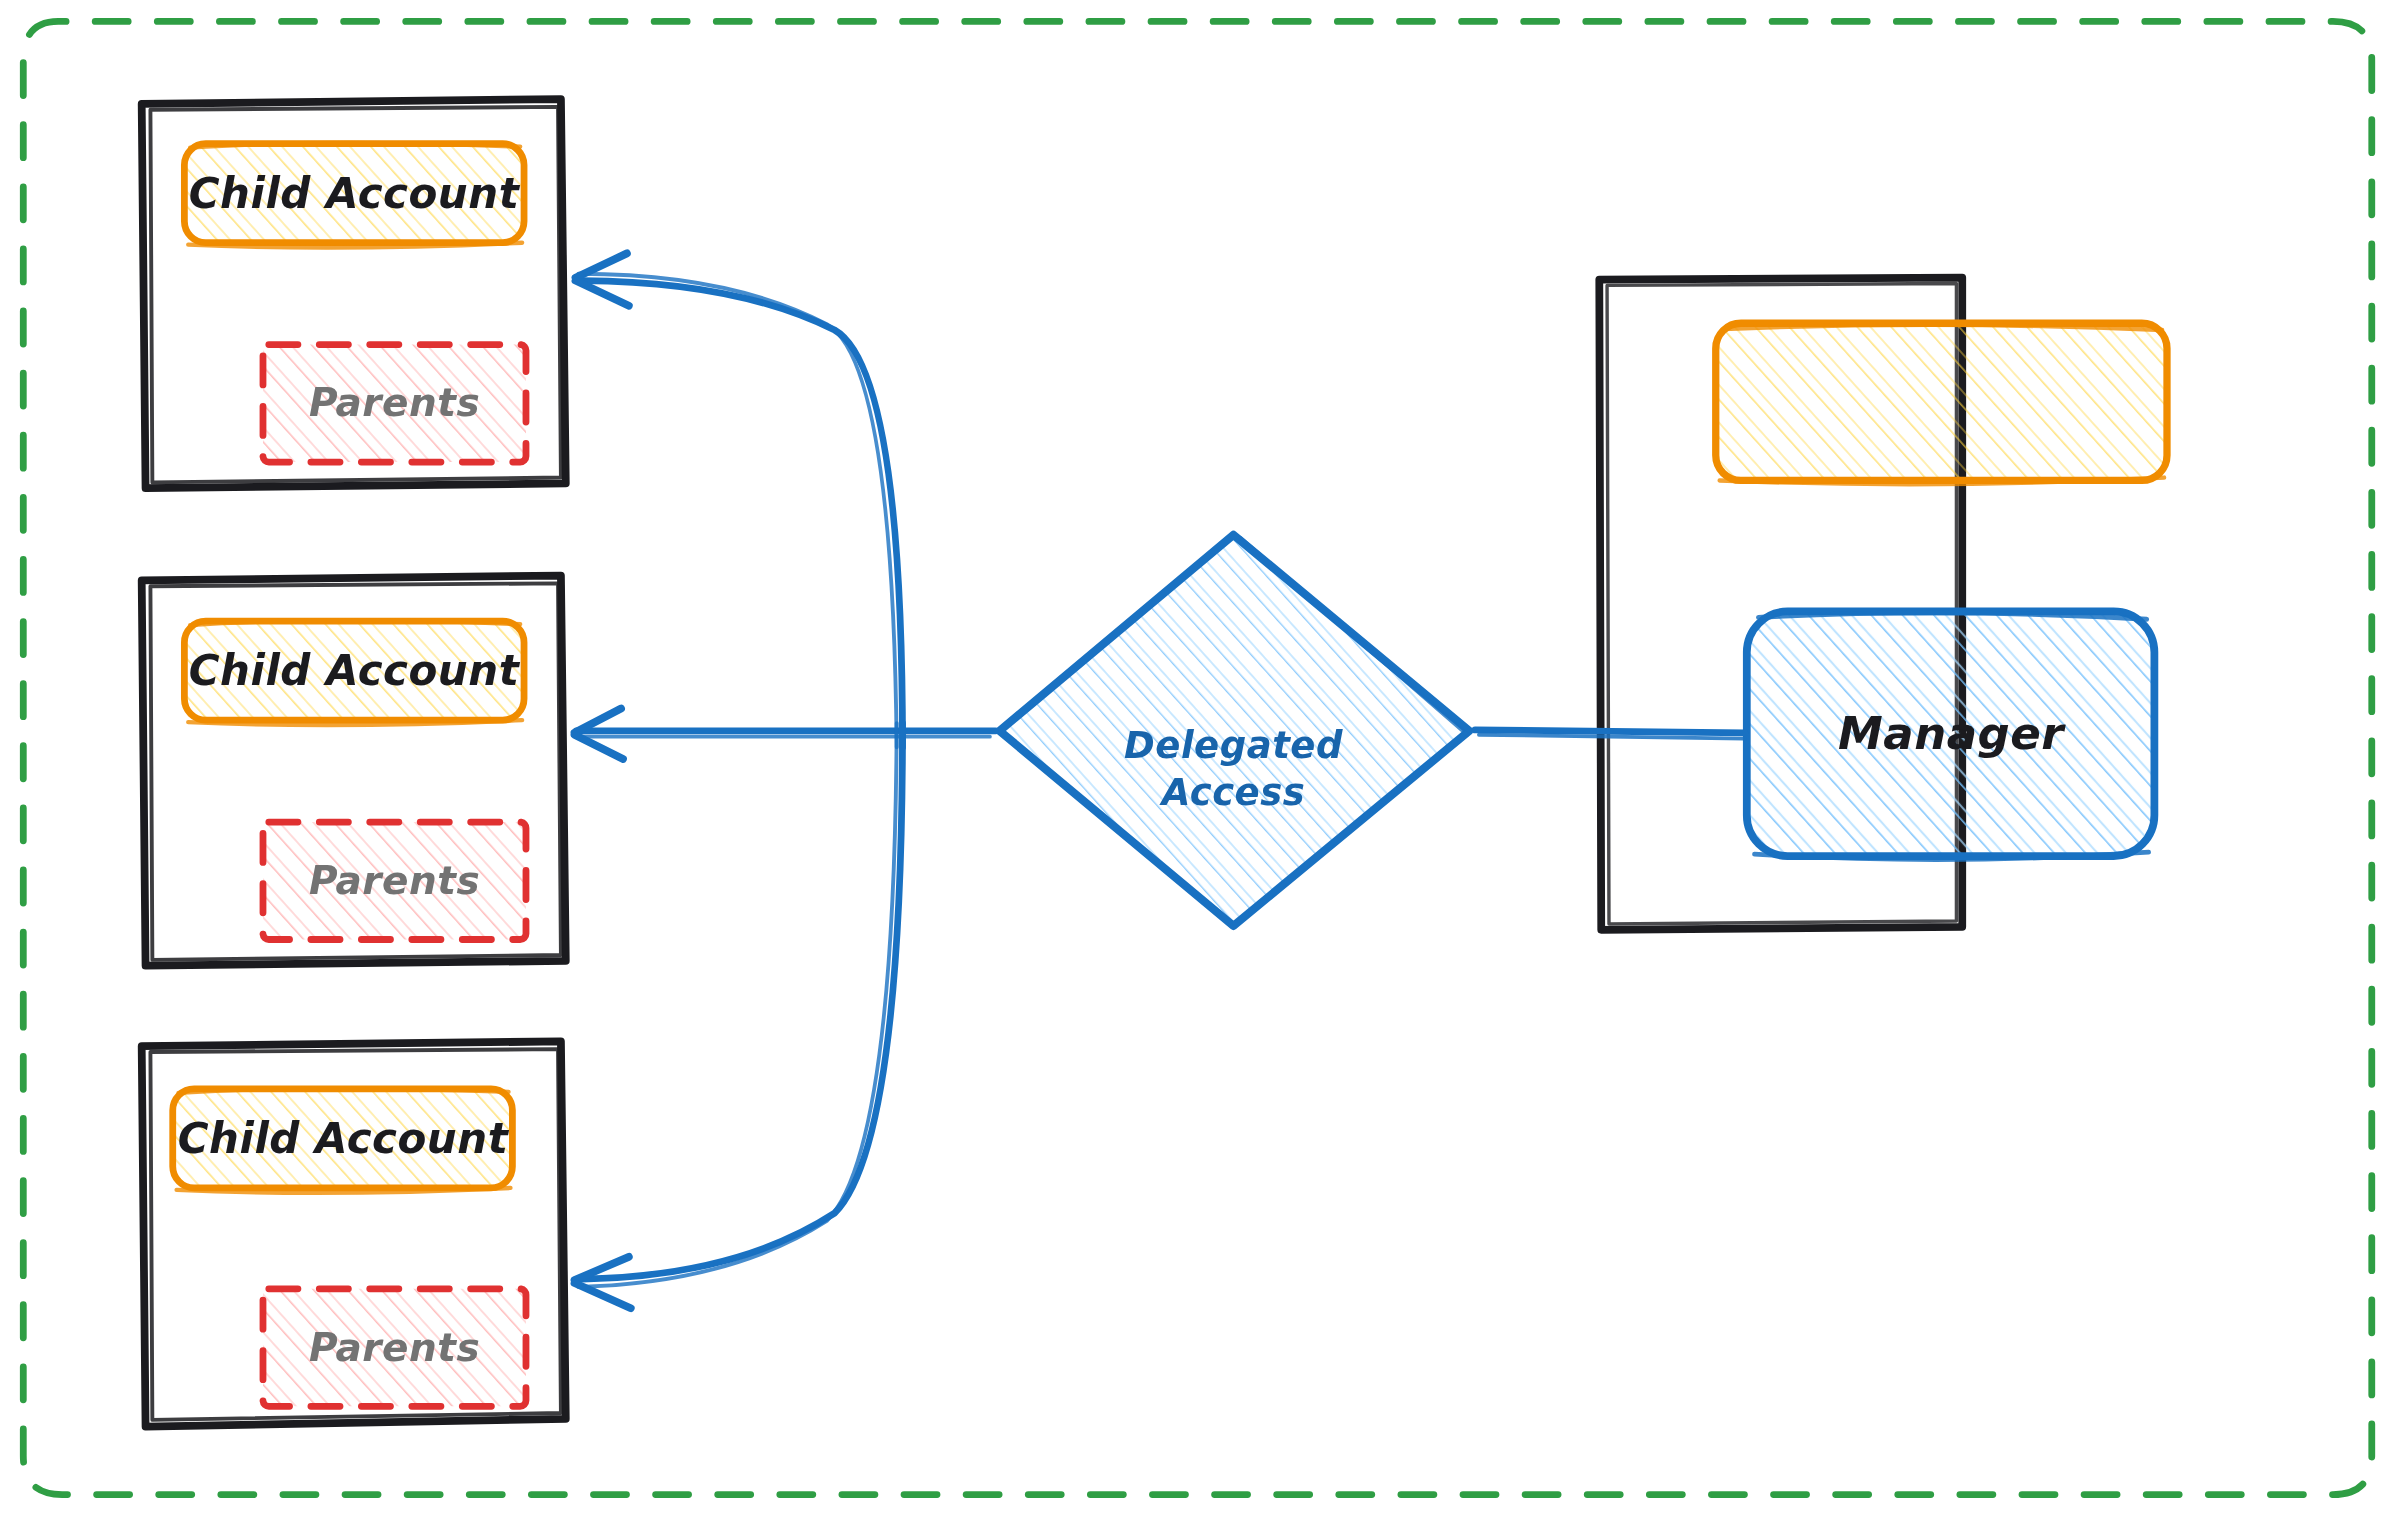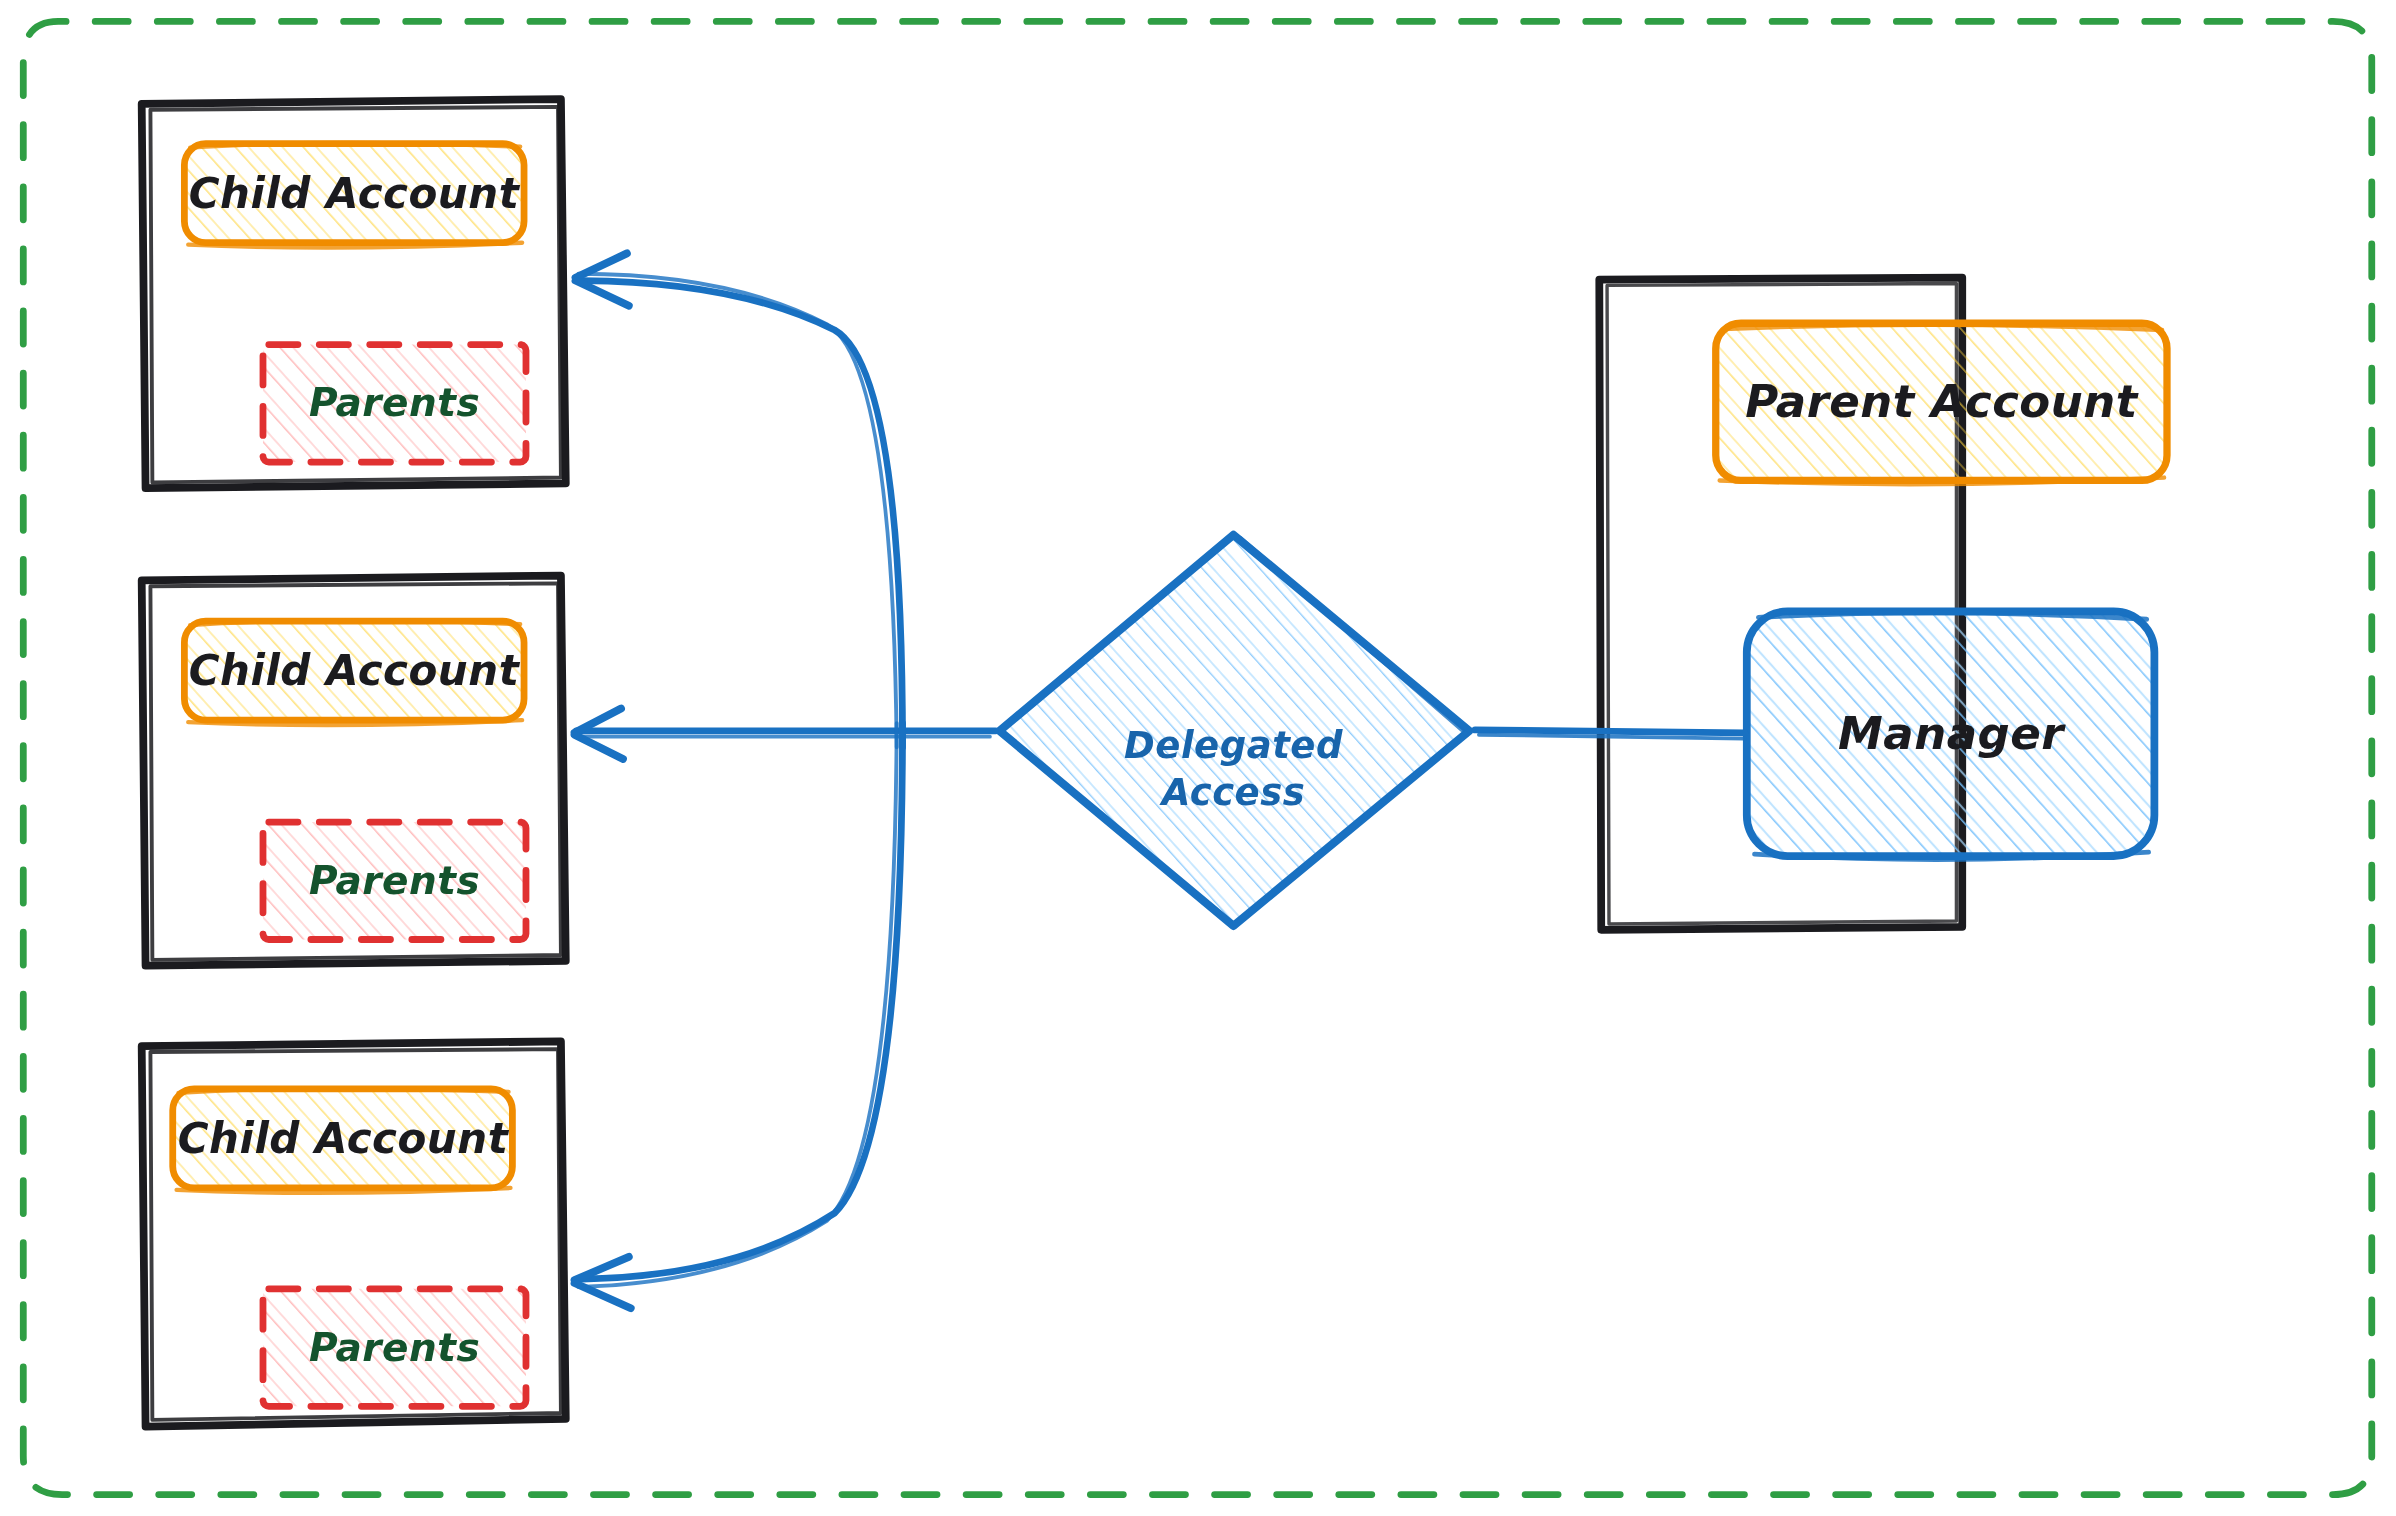--- a/index.html
+++ b/index.html
@@ -19,21 +19,21 @@
   .lbl {
     position: absolute;
     display: flex;
     align-items: center;
     justify-content: center;
     text-align: left;
     pointer-events: none;
     white-space: pre;
   }
   .t-dark  { color: #1b1b1f; }
-  .t-red   { color: #14532d; }
+  .t-red   { color: #737373; }
   .t-blue  { color: #1864ab; margin-top: 40px; }
   .hand {
     font-family: "DejaVu Sans", sans-serif;
     font-weight: 700;
     font-style: italic;
     letter-spacing: 0.5px;
   }
 </style>
 </head>
 <body>
@@ -182,21 +182,20 @@
   <div class="lbl hand t-red" style="left:263px; top:344px; width:263px; height:117px; font-size:39px;">Parents</div>
 
   <div class="lbl hand t-dark" style="left:184px; top:621px; width:340px; height:99px; font-size:42px;">Child Account</div>
 
   <div class="lbl hand t-red" style="left:263px; top:822px; width:263px; height:117px; font-size:39px;">Parents</div>
 
   <div class="lbl hand t-dark" style="left:173px; top:1089px; width:340px; height:99px; font-size:42px;">Child Account</div>
 
   <div class="lbl hand t-red" style="left:263px; top:1289px; width:263px; height:117px; font-size:39px;">Parents</div>
 
-  <div class="lbl hand t-dark" style="left:1716px; top:323px; width:451px; height:157px; font-size:45px;">Parent Account</div>
 
   <div class="lbl hand t-dark" style="left:1747px; top:611px; width:408px; height:245px; font-size:45px;">Manager</div>
 
   <div class="lbl hand t-blue" style="left:1059px; top:679px; width:349px; height:52px; font-size:37px;">Delegated</div>
 
   <div class="lbl hand t-blue" style="left:1059px; top:726px; width:349px; height:52px; font-size:37px;">Access</div>
 
 </div>
 
 

